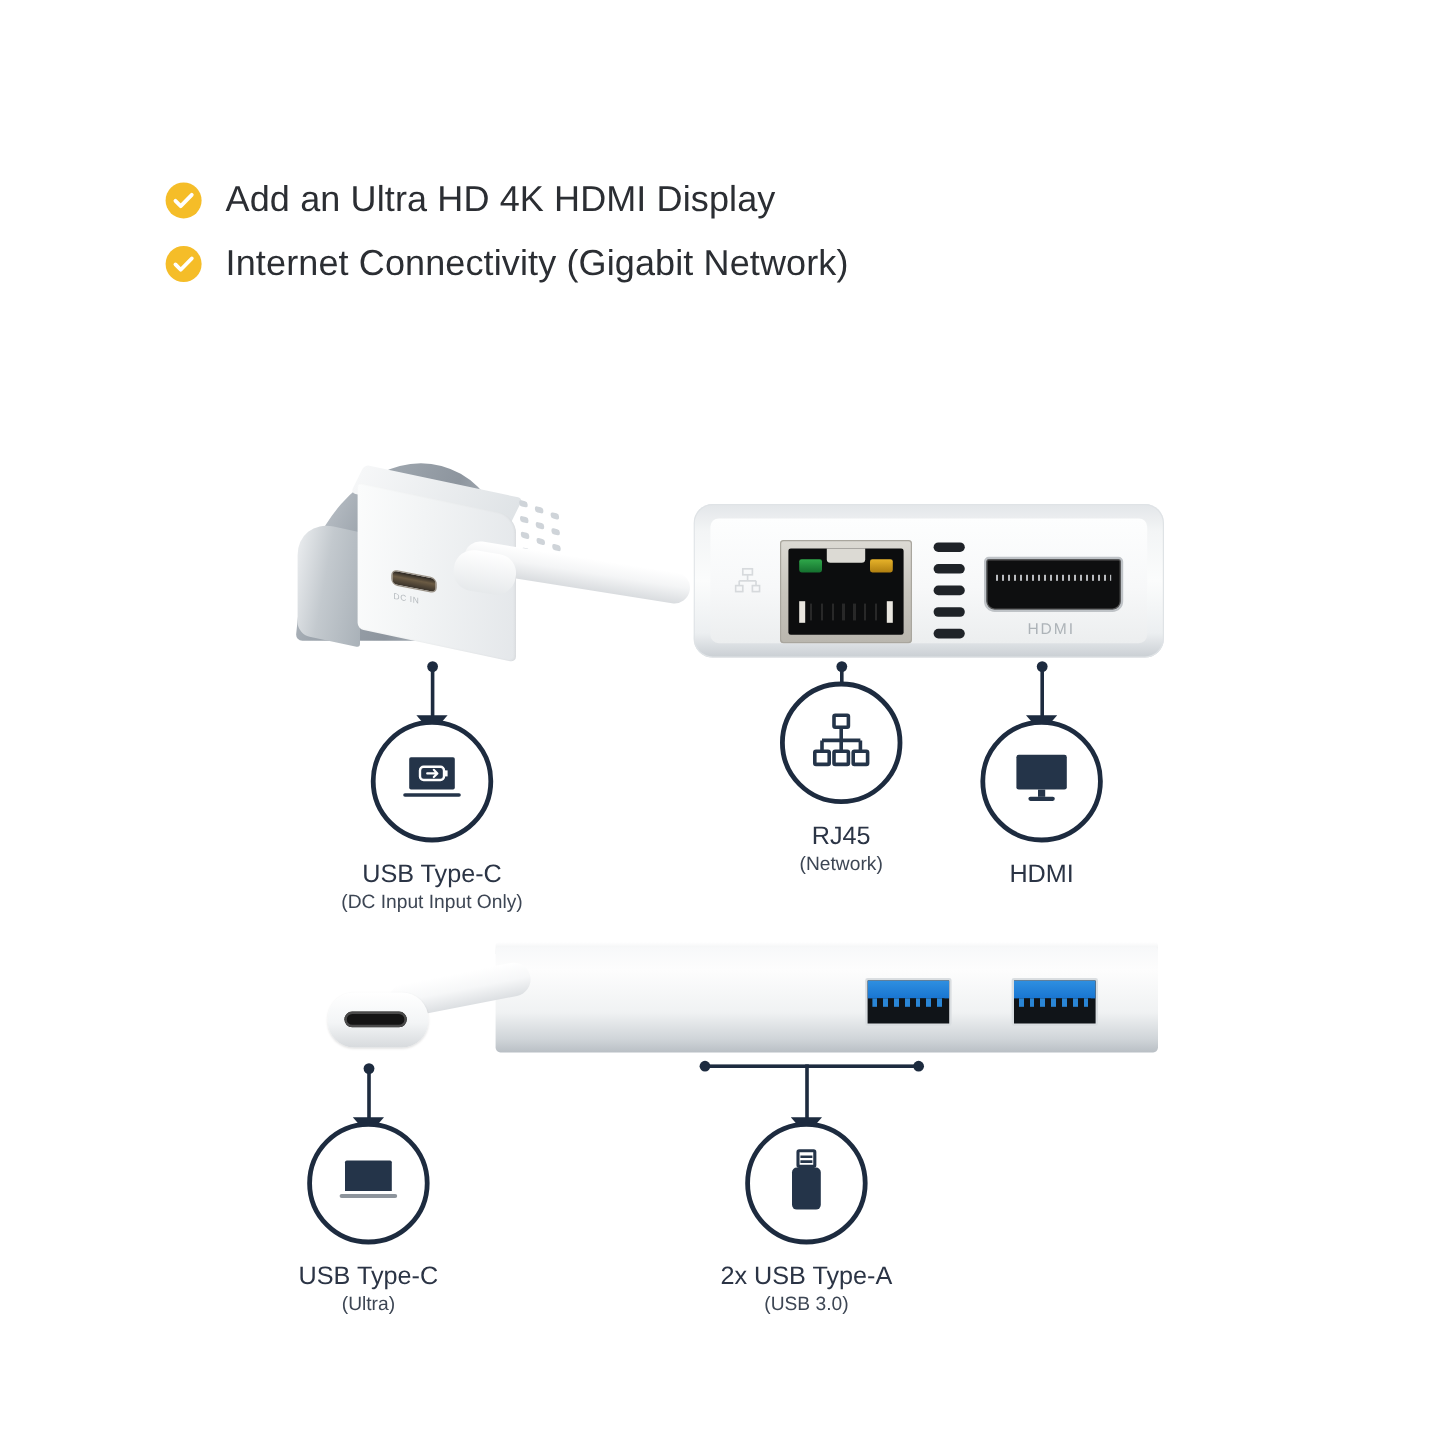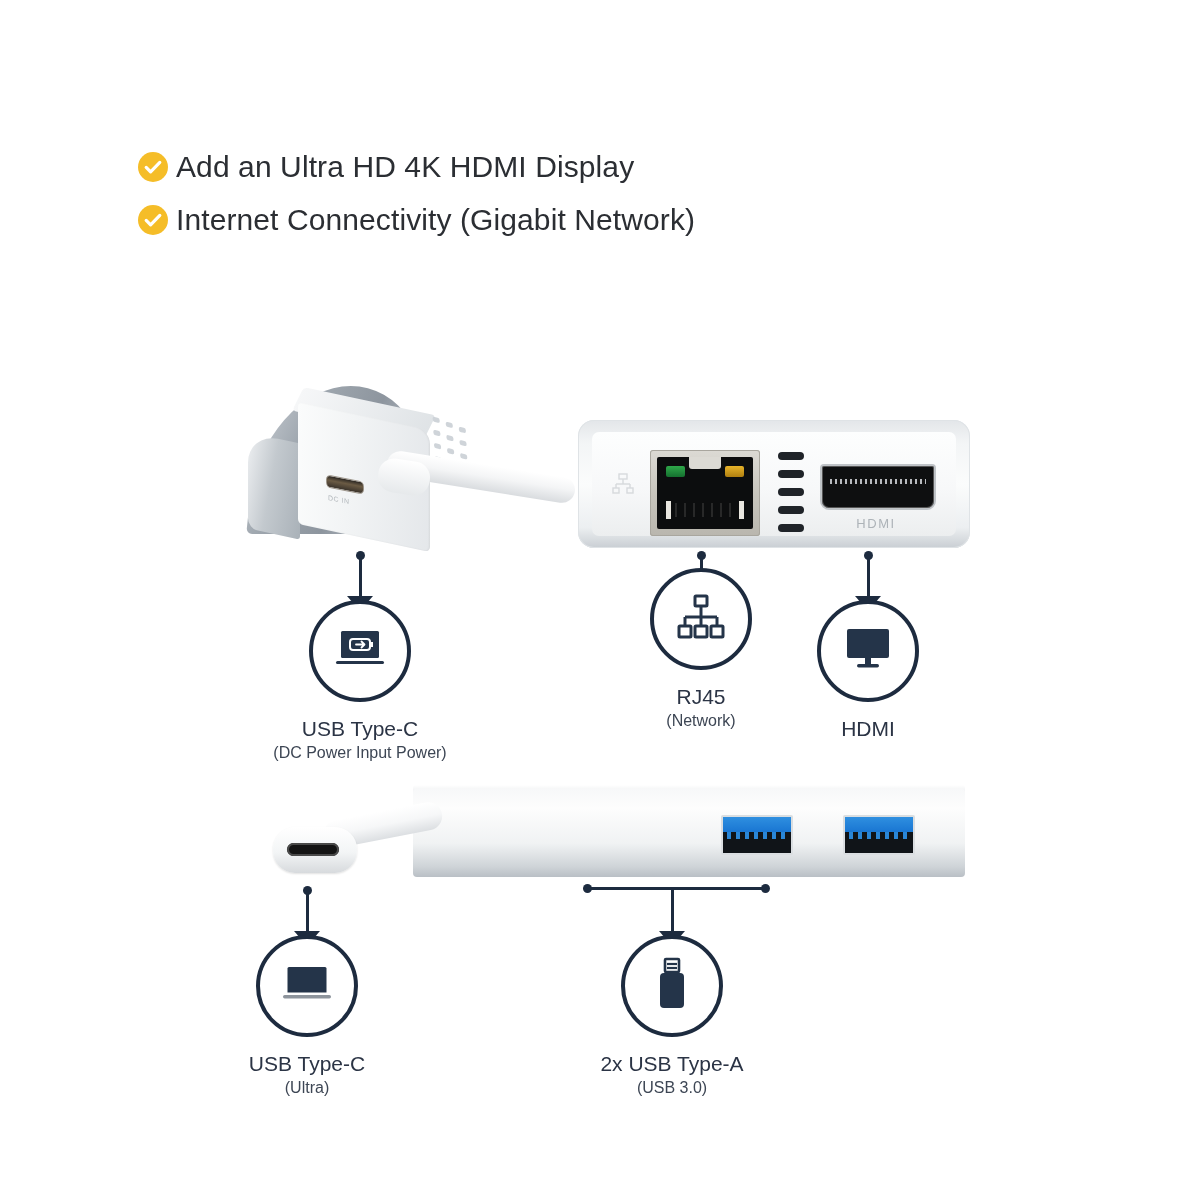--- a/index.html
+++ b/index.html
@@ -31,21 +31,21 @@
   .check-badge {
     width: 30px;
     height: 30px;
     border-radius: 50%;
     background: #f5bd28;
     flex: 0 0 30px;
     position: relative;
   }
   .check-badge svg { display:block; position:absolute; left:0; top:0; }
   .feature-text {
-    margin-left: 8px;
+    margin-left: 20px;
     font-size: 30px;
     font-weight: 400;
     letter-spacing: 0.1px;
     color: #2b2e33;
     white-space: nowrap;
   }
 
   
   .photo-dcin {
     position: absolute;
@@ -474,21 +474,21 @@
       <svg width="54" height="46" viewBox="0 0 54 46" aria-hidden="true">
         <rect x="8" y="5" width="38" height="27" rx="1.5" fill="#243449"></rect>
         <rect x="17" y="13" width="20" height="11" rx="3" fill="none" stroke="#ffffff" stroke-width="2"></rect>
         <rect x="37" y="16" width="3" height="5" fill="#ffffff"></rect>
         <path d="M23 18.5 L31 18.5 M28.5 15.5 L31.5 18.5 L28.5 21.5" fill="none" stroke="#ffffff" stroke-width="1.8" stroke-linecap="round" stroke-linejoin="round"></path>
         <rect x="3" y="35" width="48" height="3" rx="1.5" fill="#243449"></rect>
       </svg>
     </span>
   </div>
   <div class="callout-title">USB Type-C</div>
-  <div class="callout-sub">(DC Power Input Power)</div>
+  <div class="callout-sub">(DC Input Input Only)</div>
 </div>
 
 <div class="leader-dot" style="left:697px; top:551px;"></div>
 <div class="leader" style="left:700px; top:556px; height:42px;"></div>
 <div class="leader-tri" style="left:688px; top:596px;"></div>
 <div class="callout" style="left:611px; top:568px;">
   <div class="callout-circle">
     <span>
       <svg width="50" height="48" viewBox="0 0 50 48" aria-hidden="true">
         <rect x="19" y="3" width="12" height="10" rx="1" fill="none" stroke="#243449" stroke-width="3"></rect>

